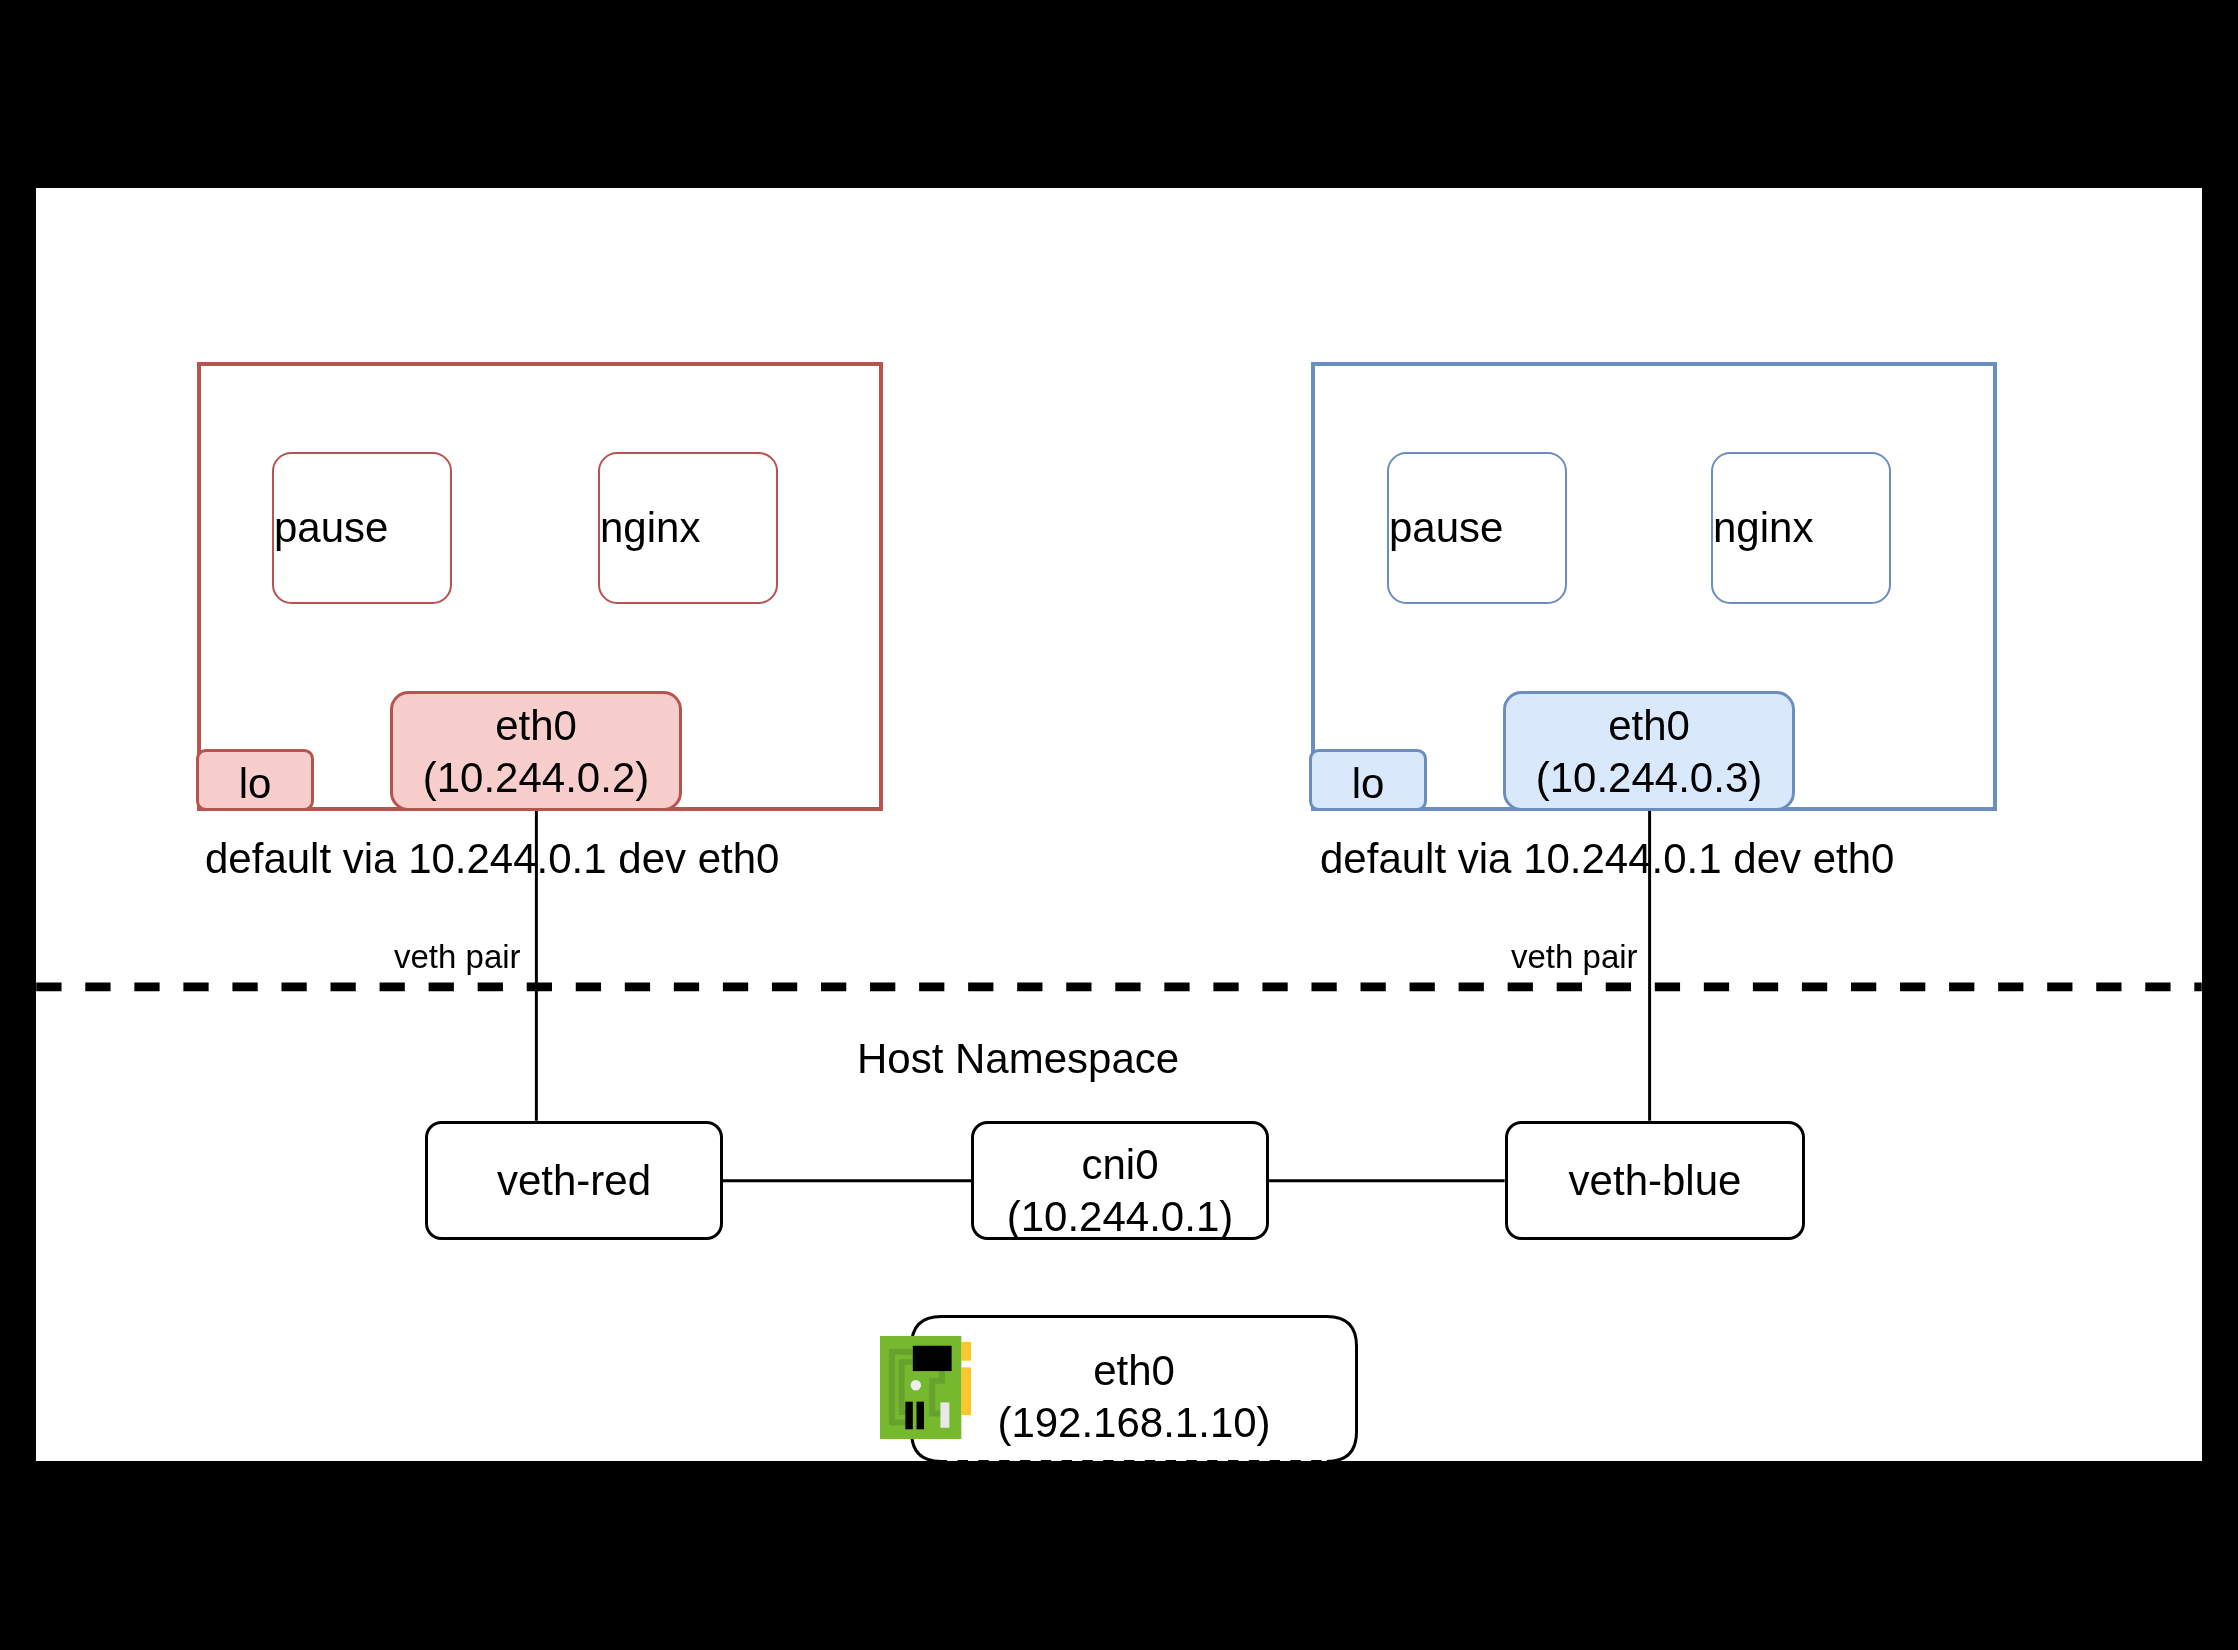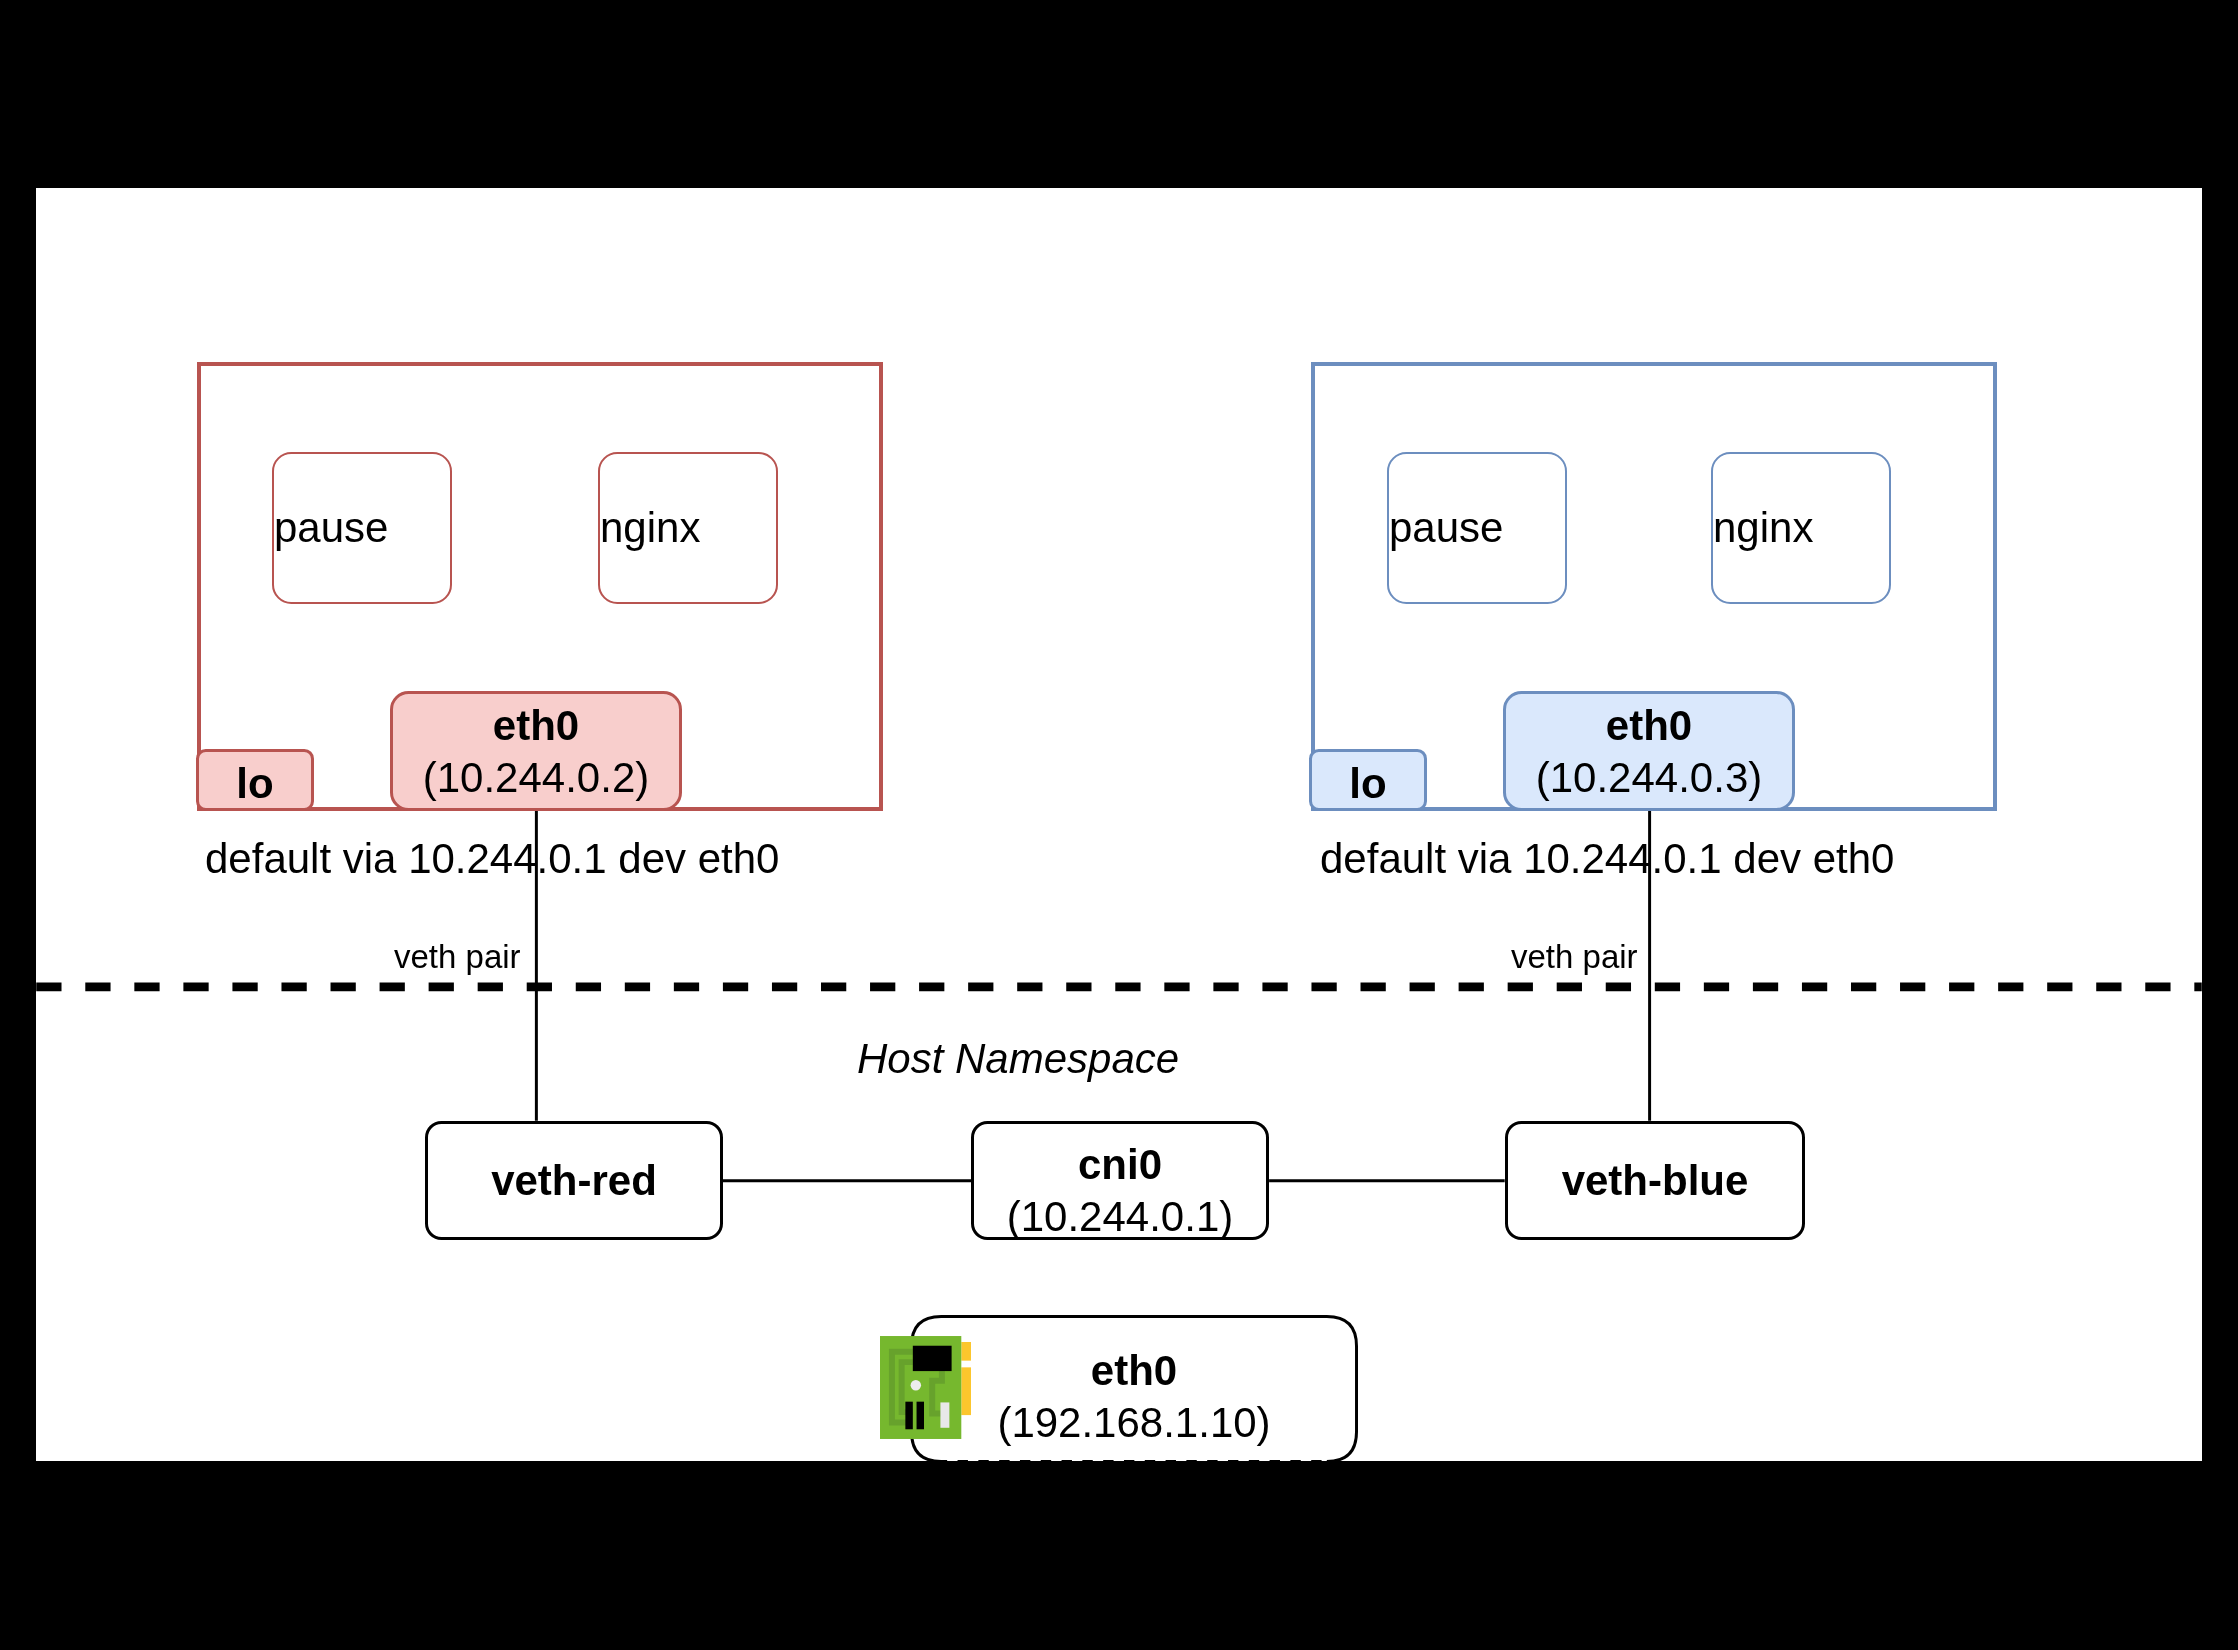--- a/index.html
+++ b/index.html
@@ -54,31 +54,31 @@
     border:3px solid var(--red-stroke); border-radius:18.6px;
     background:var(--red-fill);
     display:flex; flex-direction:column; align-items:center; justify-content:center;
     padding-top:1.5px; line-height:52px;
   }
   .eth-red  { left:354px;  top:503px; }
   .eth-blue { left:1467px; top:503px; border-color:var(--blue-stroke); background:var(--blue-fill); }
 
   
   .label  { font-size:42px; }
-  .bold   { font-weight:bold; }
+  .bold   { font-weight:normal; }
   .small  { font-size:33px; }
   .txt-center { }
 
   .route-red  { left:169px;  top:648px; width:669px; line-height:45px; }
   .route-blue { left:1284px; top:648px; width:669px; line-height:45px; }
 
   .vethpair-red  { left:358px;  top:752px; width:297px; line-height:34px; }
   .vethpair-blue { left:1475px; top:752px; width:297px; line-height:34px; }
 
-  .hostns { left:821px; top:850px; width:595px; line-height:42px;font-style:italic; }
+  .hostns { left:821px; top:850px; width:595px; line-height:42px; }
 
   
   .host-node {
     position:absolute; width:298px; height:119px;
     border:3px solid #000; border-radius:16.4px; background:#fff;
     display:flex; flex-direction:column; align-items:center; justify-content:center;
     line-height:52px;
   }
   .veth-red-node  { left:351px;  top:933px;margin-left:38px; }
   .cni0-node      { left:935px; top:933px; padding-top:21px; }

